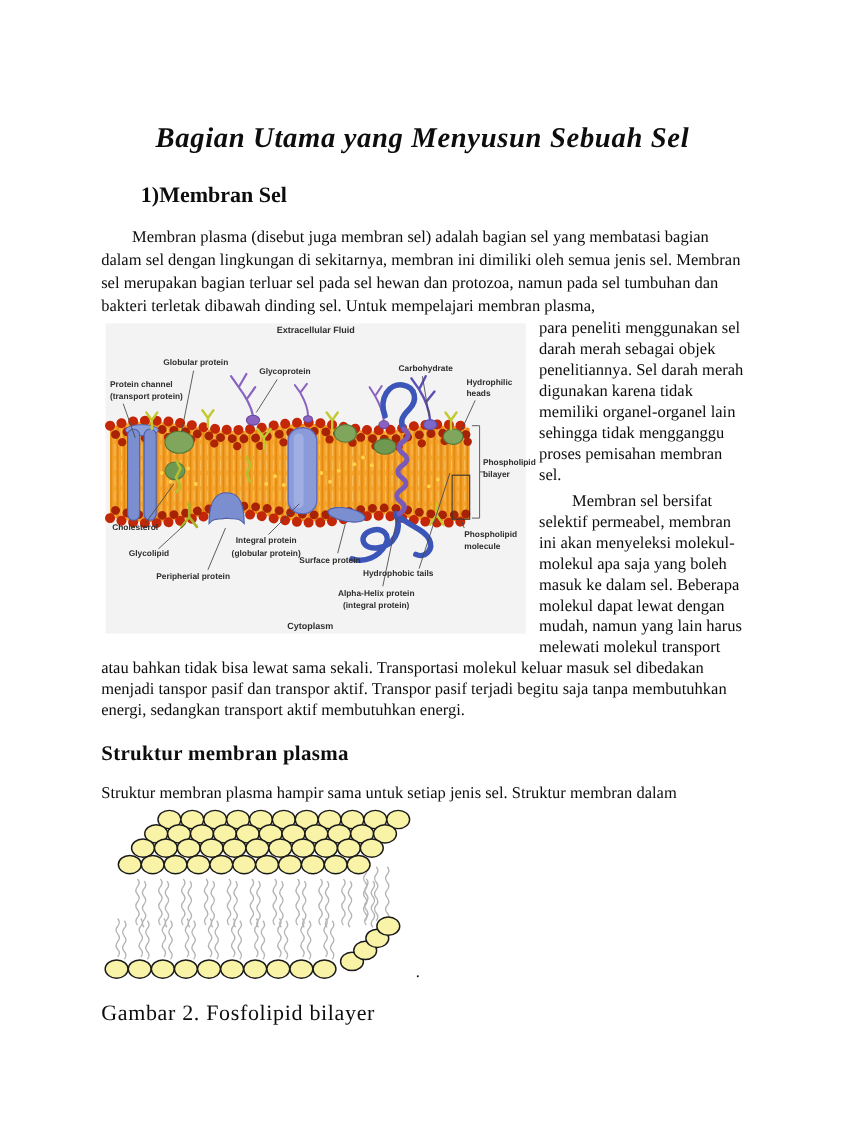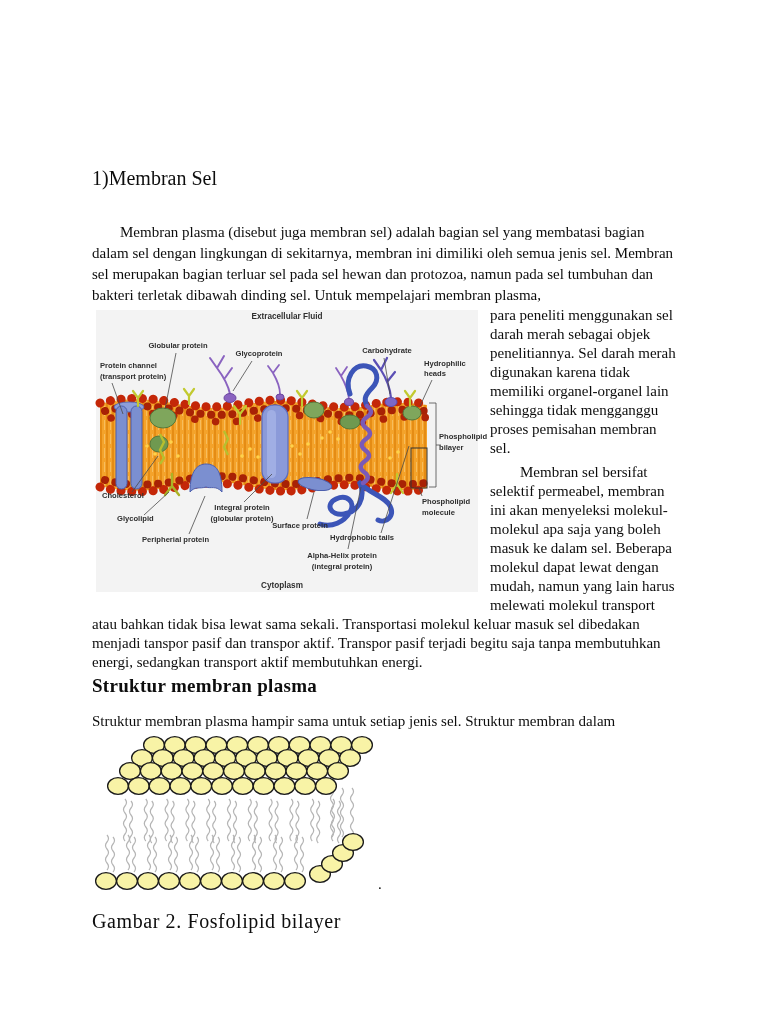--- a/index.html
+++ b/index.html
@@ -5,25 +5,25 @@
   html,body{margin:0;padding:0;}
   body{width:768px;height:1024px;background:#ffffff;font-family:"Liberation Serif",serif;color:#0d0d0d;}
   .page{position:relative;width:768px;height:1024px;background:#ffffff;overflow:hidden;}
 
   .doc-title{position:absolute;top:111px;left:0;width:768px;text-align:center;
     font-size:26px;font-weight:bold;font-style:italic;letter-spacing:.6px;}
 
   .secA{position:absolute;left:92px;top:166px;width:588px;}
   .secB{position:absolute;left:92px;top:676px;width:588px;}
 
-  .head1{font-size:20px;font-weight:normal;line-height:24px;}
+  .head1{font-size:20px;font-weight:bold;line-height:24px;margin-left:36px;}
   .head2{font-size:19px;font-weight:bold;line-height:20px;letter-spacing:.3px;}
 
   .bp{font-size:15px;line-height:21px;margin:0;text-align:left;}
-  .p1{margin-top:32px;text-indent:28px;}
+  .p1{margin-top:16px;text-indent:28px;}
   .p2{line-height:19px;}
   .p3{line-height:19px;margin-top:5px;text-indent:30px;}
   .p4{margin-top:15px;}
   .p5{line-height:20px;}
 
   .fig1{float:left;width:390px;height:290px;margin:0 8px 16px 0;}
   .fig2{float:left;width:275px;height:172px;margin:1px 8px 0 0;}
   .fig1 svg,.fig2 svg{display:block;overflow:visible;}
 
   .stray-period{position:absolute;left:286px;top:200px;font-size:15px;}
@@ -32,20 +32,21 @@
   
   .lb{font-family:"Liberation Sans",sans-serif;font-size:7.6px;font-weight:600;fill:#2e2e2e;}
   .lb2{font-family:"Liberation Sans",sans-serif;font-size:8.2px;font-weight:600;fill:#2e2e2e;}
   .ld{stroke:#4a4a4a;stroke-width:.8;fill:none;}
 </style>
 </head>
 <body>
 
 <div class="page">
 
+  <div class="doc-title">Bagian Utama yang Menyusun Sebuah Sel</div>
 
   <div class="secA">
     <div class="head1">1)Membran Sel</div>
     <p class="bp p1">Membran plasma (disebut juga membran sel) adalah bagian sel yang membatasi bagian dalam sel dengan lingkungan di sekitarnya, membran ini dimiliki oleh semua jenis sel. Membran sel merupakan bagian terluar sel pada sel hewan dan protozoa, namun pada sel tumbuhan dan bakteri terletak dibawah dinding sel. Untuk mempelajari membran plasma,</p>
 
     <div class="fig1">
       <svg width="390" height="290" viewBox="0 0 390 290" xmlns="http://www.w3.org/2000/svg">
         <defs>
           <pattern id="tl" width="6" height="14" patternUnits="userSpaceOnUse">
             <rect width="6" height="14" fill="#f4a32b"></rect>

